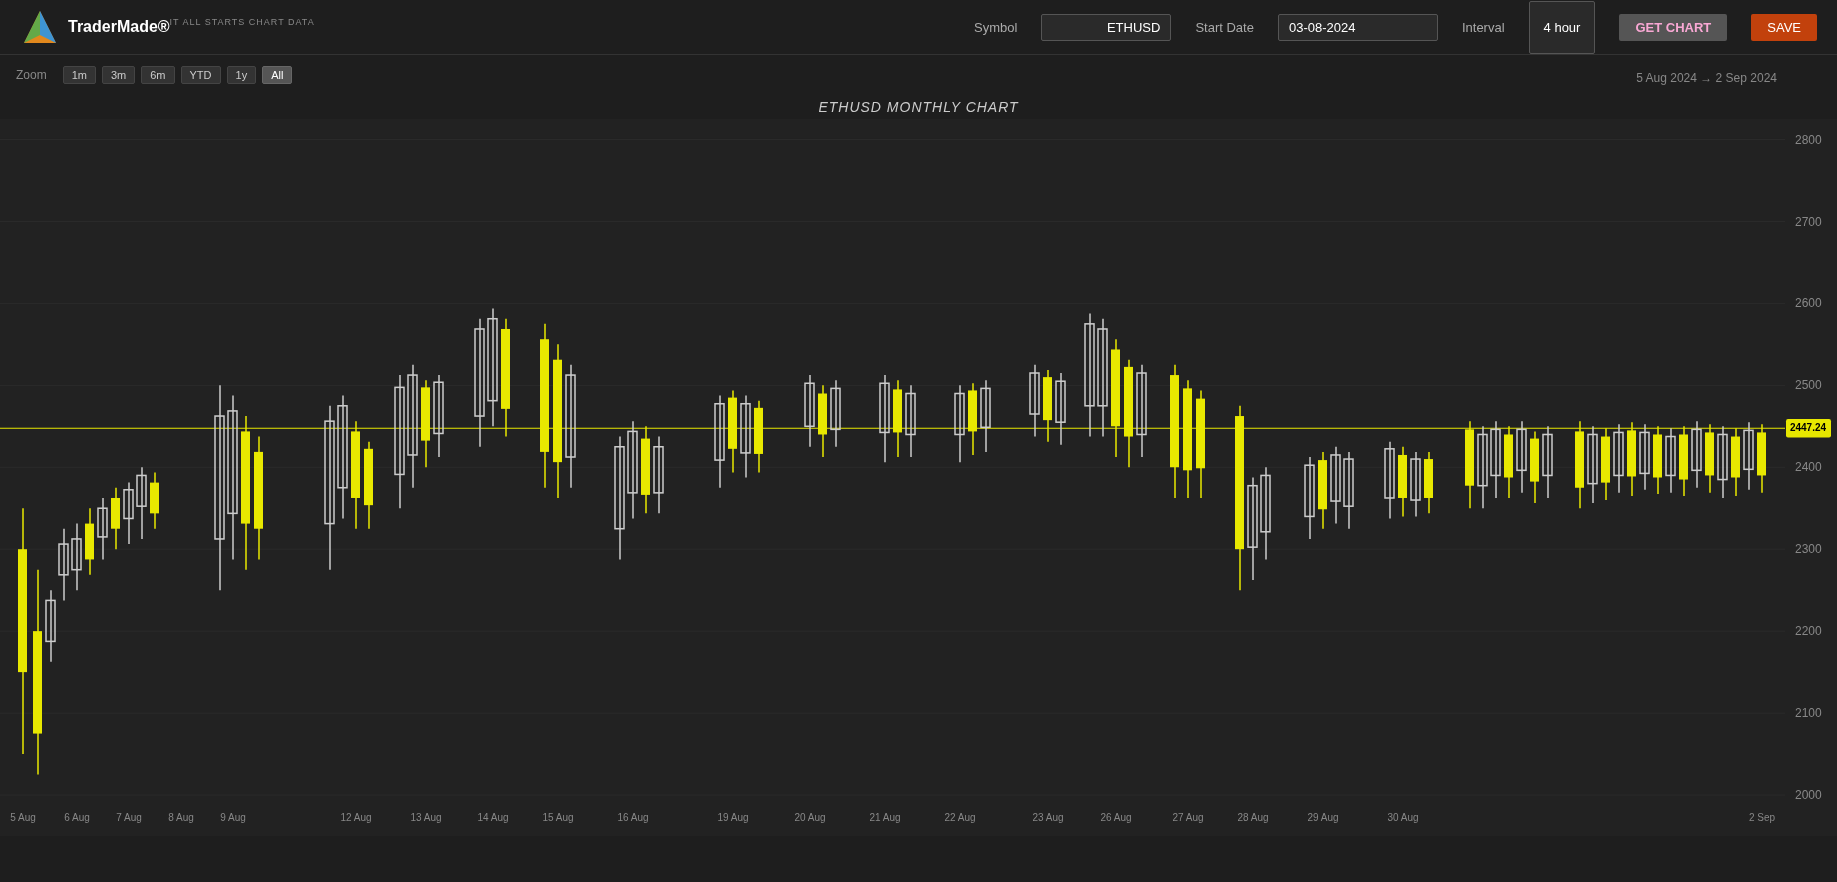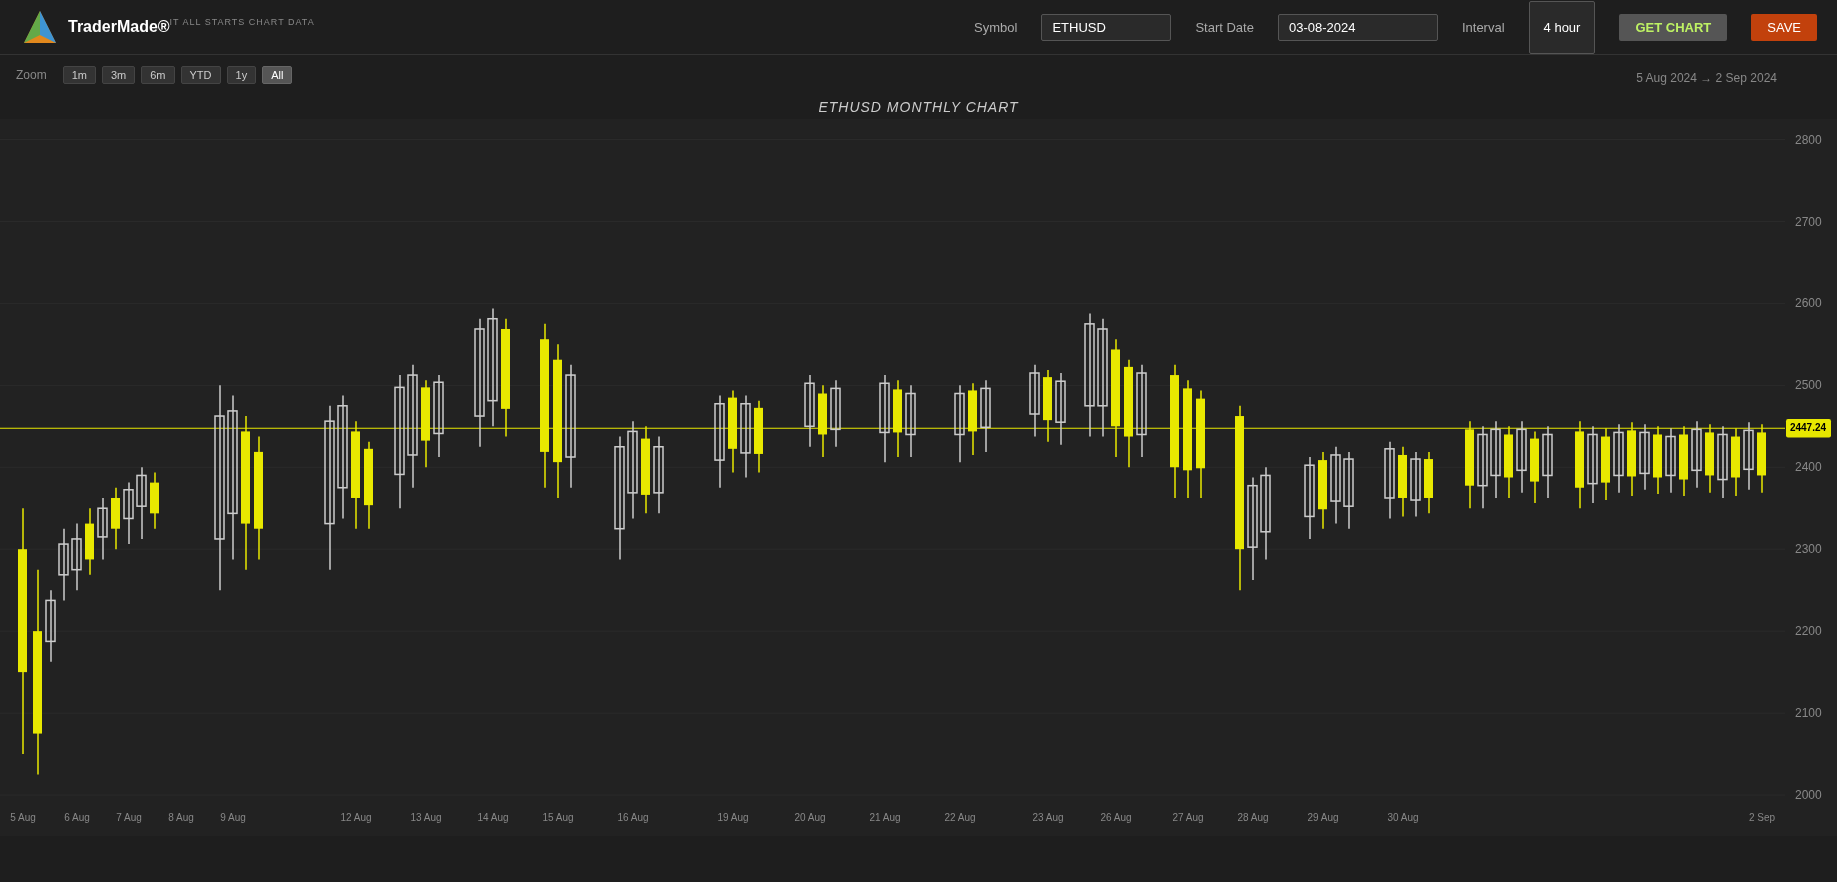--- a/index.html
+++ b/index.html
@@ -57,20 +57,21 @@
       color: #aaa;
     }
     .symbol-input {
       background: #2a2a2a;
       border: 1px solid #555;
       color: #fff;
       padding: 5px 10px;
       font-size: 13px;
       width: 130px;
       border-radius: 2px;
+      text-align: right;
     }
     .date-input {
       background: #2a2a2a;
       border: 1px solid #555;
       color: #fff;
       padding: 5px 10px;
       font-size: 13px;
       width: 160px;
       border-radius: 2px;
     }
@@ -79,21 +80,21 @@
       border: 1px solid #555;
       color: #fff;
       padding: 18px 14px;
       font-size: 13px;
       cursor: pointer;
       border-radius: 2px;
     }
     .get-chart-btn {
       background: #555;
       border: none;
-      color: #bef264;
+      color: #f9a8d4;
       padding: 6px 16px;
       font-size: 13px;
       cursor: pointer;
       border-radius: 2px;
       font-weight: bold;
     }
     .save-btn {
       background: #c2410c;
       border: none;
       color: #fff;

